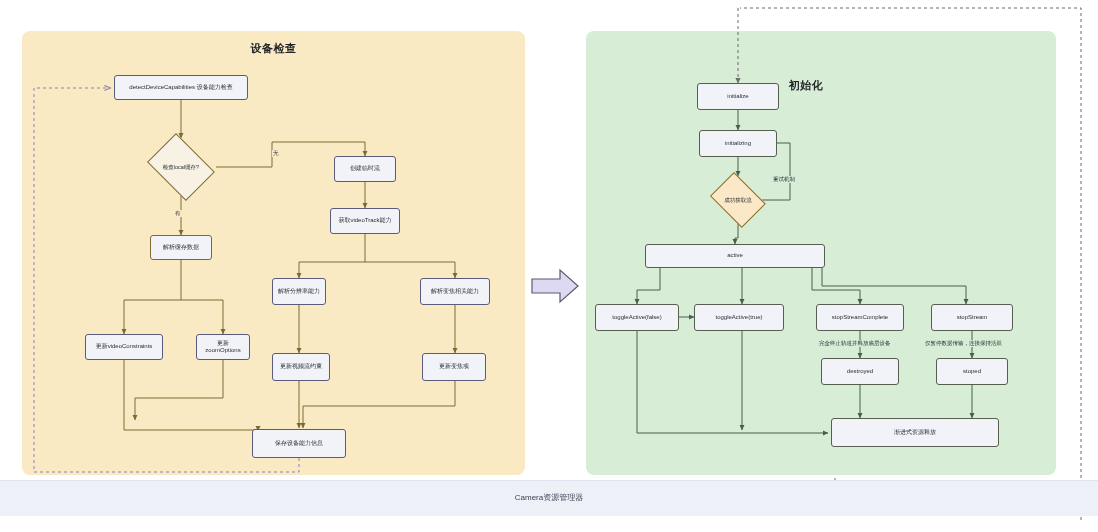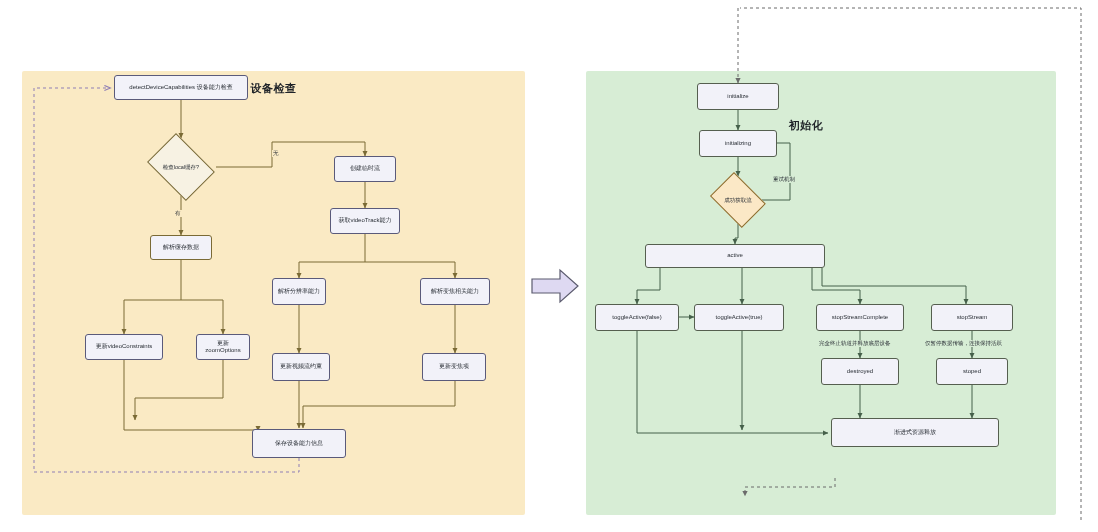--- a/index.html
+++ b/index.html
@@ -10,22 +10,21 @@
   }
   #canvas {
     position: relative;
     width: 1098px; height: 532px;
     background: #ffffff;
     overflow: hidden;
   }
   
   .subgraph {
     position: absolute;
-    border-radius: 2px;
-    margin-top: 40px;
+    border-radius: 8px;
   }
   #sg-device {
     left: 22px; top: 31px; width: 503px; height: 444px;
     background: #faeac4;
   }
   #sg-init {
     left: 586px; top: 31px; width: 470px; height: 444px;
     background: #d7edd5;
   }
   .sg-title {
@@ -277,14 +276,17 @@
   <div class="elabel greenbg" style="left:818px; top:340px;">完全终止轨道并释放底层设备</div>
 
   <div class="elabel greenbg" style="left:924px; top:340px;">仅暂停数据传输，连接保持活跃</div>
 
   <div class="node" style="left:821px; top:358px; width:78px; height:27px;">destroyed</div>
 
   <div class="node" style="left:936px; top:358px; width:72px; height:27px;">stoped</div>
 
   <div class="node" style="left:831px; top:418px; width:168px; height:29px;">渐进式资源释放</div>
 
+  <div id="bottom-bar">
+    <div class="label">Camera资源管理器</div>
+  </div>
 
 </div>
 
 </body></html>

